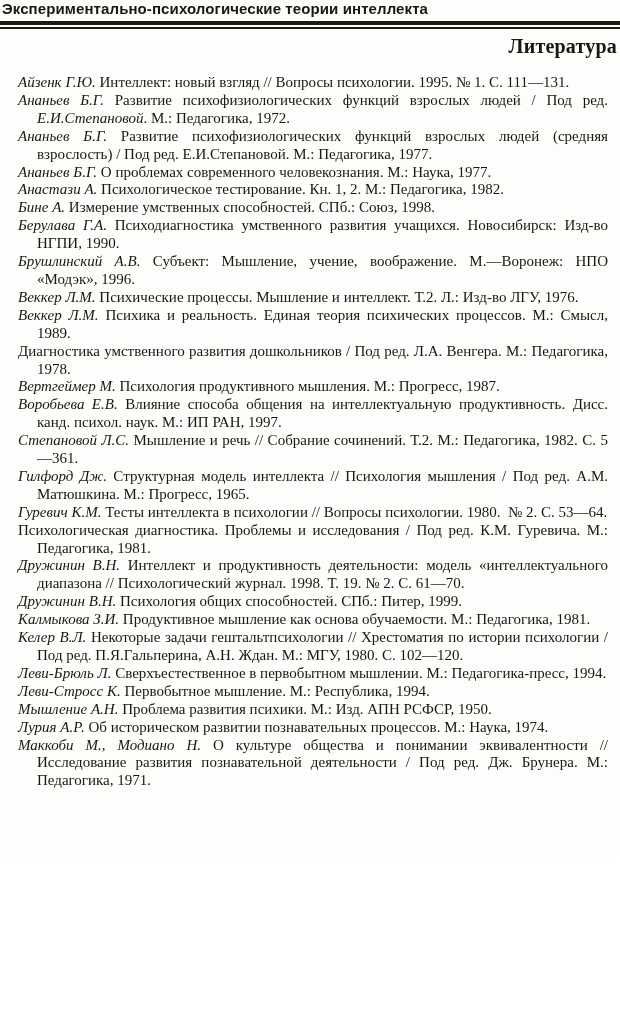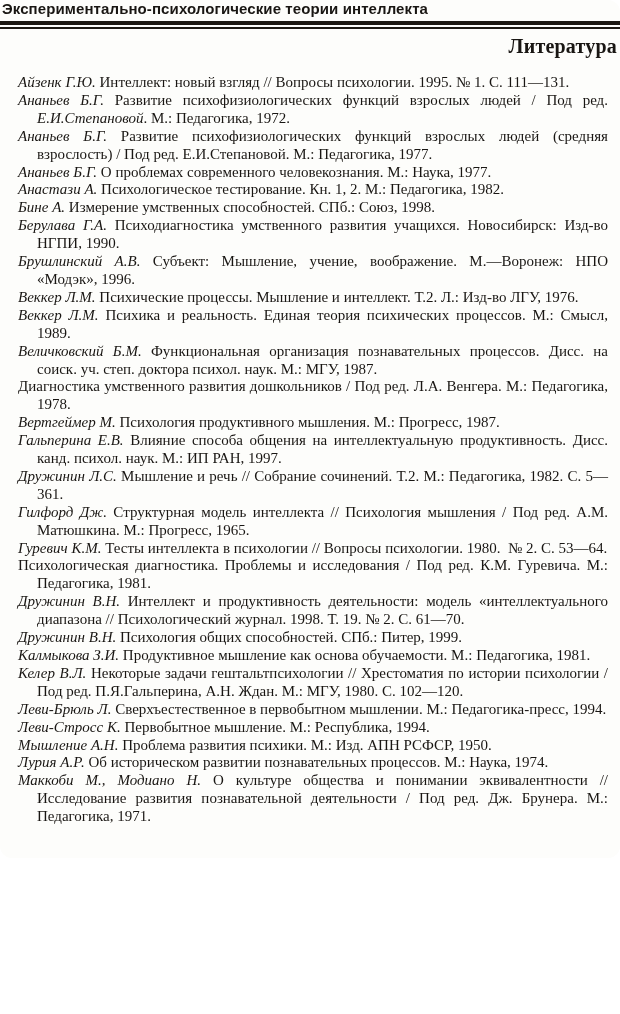--- a/index.html
+++ b/index.html
@@ -82,25 +82,24 @@
       <li><span class="it">Айзенк Г.Ю.</span><span> Интеллект: новый взгляд // Вопросы психологии. 1995. № 1. С. 111—131.</span></li>
       <li><span class="it">Ананьев Б.Г.</span><span> Развитие психофизиологических функций взрослых людей / Под ред. </span><span class="it">Е.И.Степановой</span><span>. М.: Педагогика, 1972.</span></li>
       <li><span class="it">Ананьев Б.Г.</span><span> Развитие психофизиологических функций взрослых людей (средняя взрослость) / Под ред. Е.И.Степановой. М.: Педагогика, 1977.</span></li>
       <li><span class="it">Ананьев Б.Г.</span><span> О проблемах современного человекознания. М.: Наука, 1977.</span></li>
       <li><span class="it">Анастази А.</span><span> Психологическое тестирование. Кн. 1, 2. М.: Педагогика, 1982.</span></li>
       <li><span class="it">Бине А.</span><span> Измерение умственных способностей. СПб.: Союз, 1998.</span></li>
       <li><span class="it">Берулава Г.А.</span><span> Психодиагностика умственного развития учащихся. Новосибирск: Изд-во НГПИ, 1990.</span></li>
       <li><span class="it">Брушлинский А.В.</span><span> Субъект: Мышление, учение, воображение. М.—Воронеж: НПО «Модэк», 1996.</span></li>
       <li><span class="it">Веккер Л.М.</span><span> Психические процессы. Мышление и интеллект. Т.2. Л.: Изд-во ЛГУ, 1976.</span></li>
       <li><span class="it">Веккер Л.М.</span><span> Психика и реальность. Единая теория психических процессов. М.: Смысл, 1989.</span></li>
-      <li><span class="it">Величковский Б.М.</span><span> Функциональная организация познавательных процессов. Дисс. на соиск. уч. степ. доктора психол. наук. М.: МГУ, 1987.</span></li>
       <li><span>Диагностика умственного развития дошкольников / Под ред. Л.А. Венгера. М.: Педагогика, 1978.</span></li>
       <li><span class="it">Вертгеймер М.</span><span> Психология продуктивного мышления. М.: Прогресс, 1987.</span></li>
-      <li><span class="it">Гальперина Е.В.</span><span> Влияние способа общения на интеллектуальную продуктивность. Дисс. канд. психол. наук. М.: ИП РАН, 1997.</span></li>
-      <li><span class="it">Дружинин Л.С.</span><span> Мышление и речь // Собрание сочинений. Т.2. М.: Педагогика, 1982. С. 5—361.</span></li>
+      <li><span class="it">Воробьева Е.В.</span><span> Влияние способа общения на интеллектуальную продуктивность. Дисс. канд. психол. наук. М.: ИП РАН, 1997.</span></li>
+      <li><span class="it">Степановой Л.С.</span><span> Мышление и речь // Собрание сочинений. Т.2. М.: Педагогика, 1982. С. 5—361.</span></li>
       <li><span class="it">Гилфорд Дж.</span><span> Структурная модель интеллекта // Психология мышления / Под ред. А.М. Матюшкина. М.: Прогресс, 1965.</span></li>
       <li><span class="it">Гуревич К.М.</span><span> Тесты интеллекта в психологии // Вопросы психологии. 1980. &nbsp;№ 2. С. 53—64.</span></li>
       <li><span>Психологическая диагностика. Проблемы и исследования / Под ред. К.М. Гуревича. М.: Педагогика, 1981.</span></li>
       <li><span class="it">Дружинин В.Н.</span><span> Интеллект и продуктивность деятельности: модель «интеллектуального диапазона // Психологический журнал. 1998. Т. 19. № 2. С. 61—70.</span></li>
       <li><span class="it">Дружинин В.Н.</span><span> Психология общих способностей. СПб.: Питер, 1999.</span></li>
       <li><span class="it">Калмыкова З.И.</span><span> Продуктивное мышление как основа обучаемости. М.: Педагогика, 1981.</span></li>
       <li><span class="it">Келер В.Л.</span><span> Некоторые задачи гештальтпсихологии // Хрестоматия по истории психологии / Под ред. П.Я.Гальперина, А.Н. Ждан. М.: МГУ, 1980. С. 102—120.</span></li>
       <li><span class="it">Леви-Брюль Л.</span><span> Сверхъестественное в первобытном мышлении. М.: Педагогика-пресс, 1994.</span></li>
       <li><span class="it">Леви-Стросс К.</span><span> Первобытное мышление. М.: Республика, 1994.</span></li>
       <li><span class="it">Мышление А.Н.</span><span> Проблема развития психики. М.: Изд. АПН РСФСР, 1950.</span></li>

